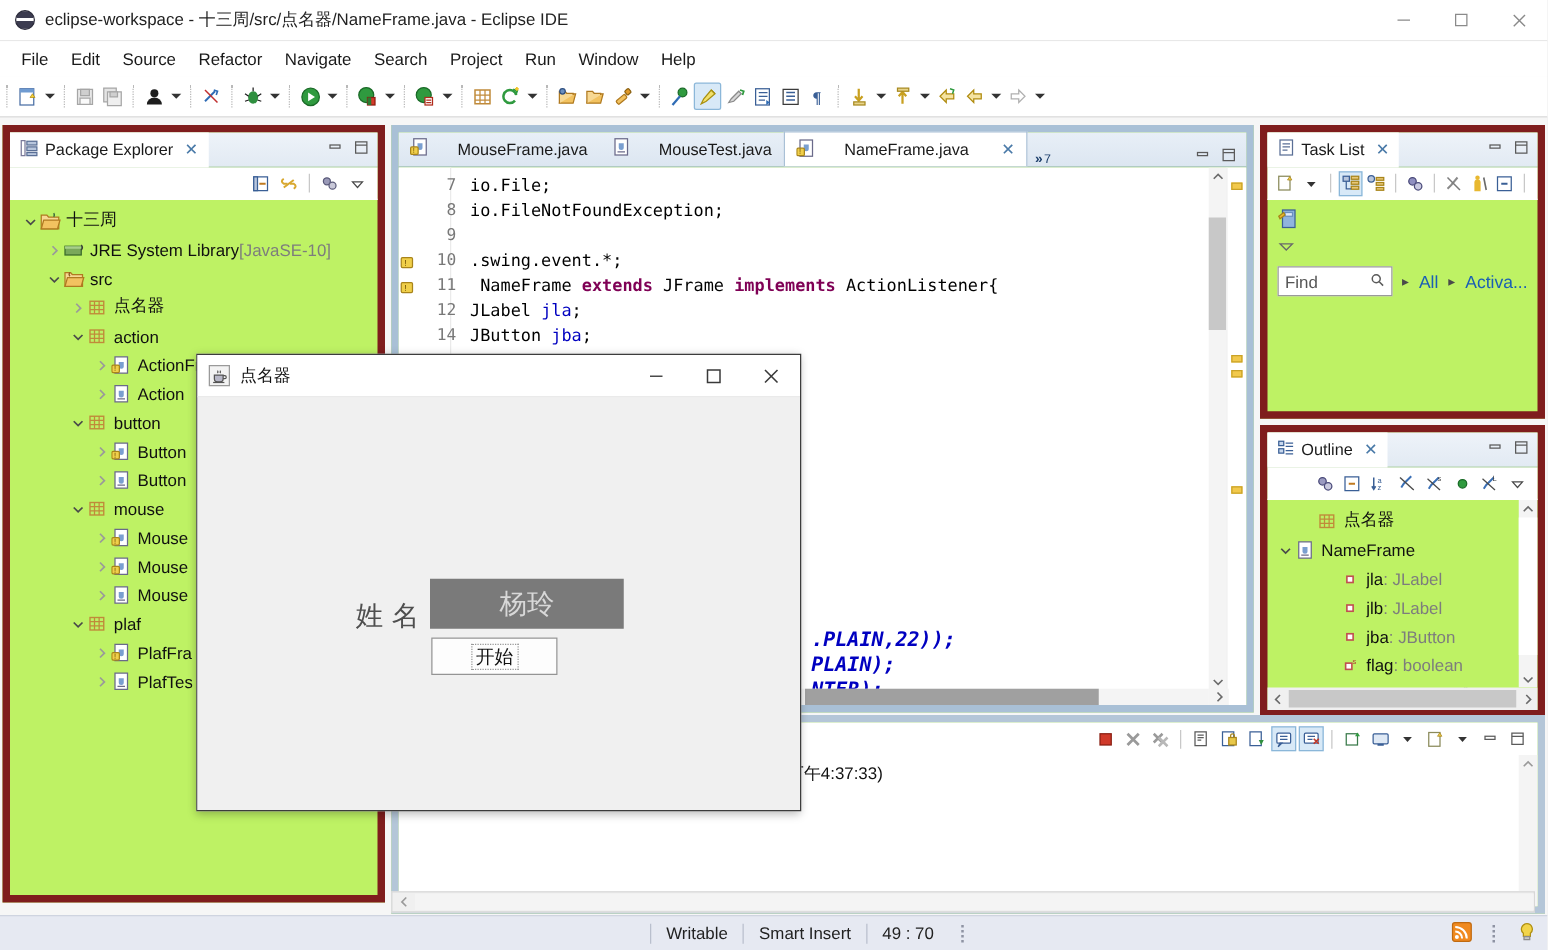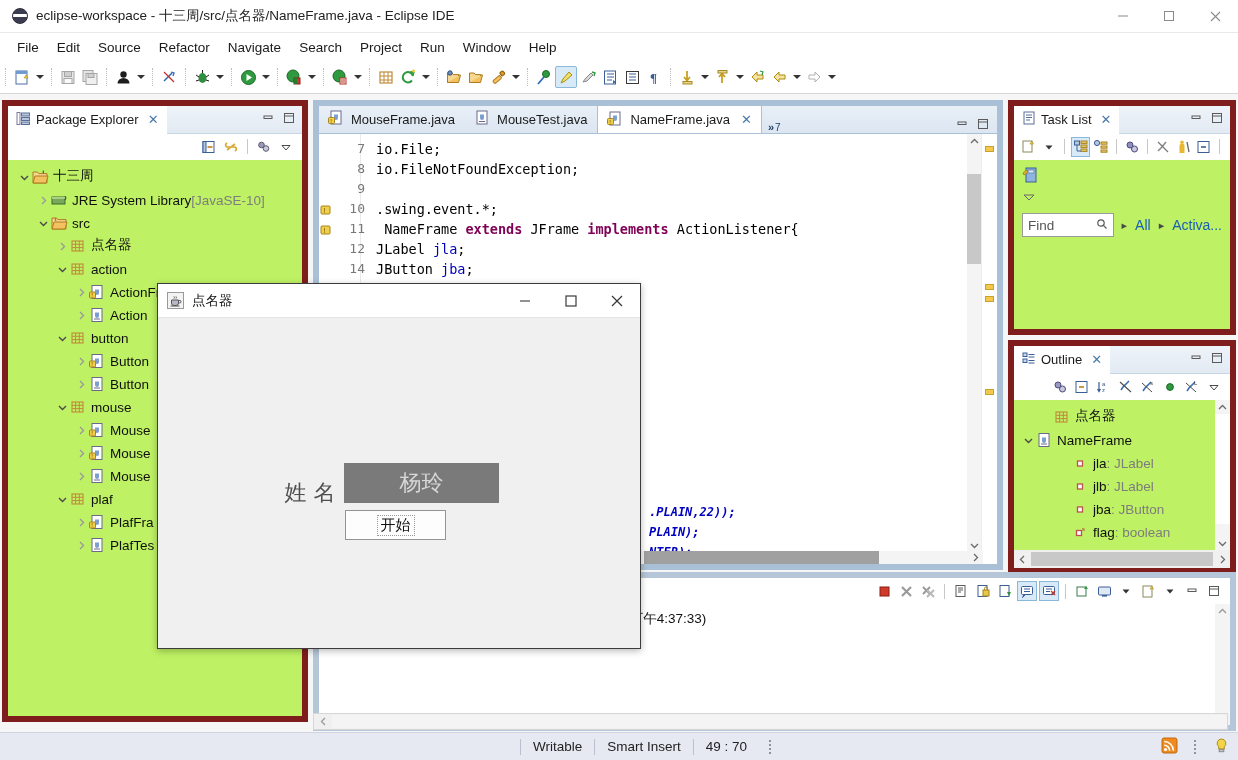--- a/index.html
+++ b/index.html
@@ -123,21 +123,21 @@
   .ticon { width: 17px; height: 16px; flex:none; margin-right: 4px; display:flex; align-items:center; justify-content:center;}
   .tlabel { overflow: hidden; }
   .tdim { color: #7d7d7d; }
 
   
   .editor-tabbar {
     height: 28px; background: linear-gradient(#e8eff7,#dce6f1);
     display: flex; align-items: flex-end; border-bottom: 1px solid #a9c0d6;
   }
   .etab {
-    height: 28px; display: flex; align-items: center; gap: 7px; padding: 0 9px;
+    height: 28px; display: flex; align-items: center; gap: 22px; padding: 0 9px;
     font-size: 13px; color: #1a1a1a; border-right: 1px solid transparent;
   }
   .etab.active { background: #fff; border-top: 1px solid #a9c0d6; border-left:1px solid #a9c0d6; border-right:1px solid #a9c0d6; }
   .etab .vt-close { color:#4a7aa8; }
   .echev { font-size: 12px; color:#1d3f6b; padding: 0 6px; display:flex; align-items:center; gap:1px; }
 
   .code-area {
     position: absolute; left: 0; right: 0; top: 28px; bottom: 0;
     background: #fff; overflow: hidden;
   }
@@ -877,21 +877,21 @@
                 <text x="3.4" y="10" font-size="7" fill="#6a4a00" font-family="Liberation Sans, sans-serif">!</text>
               </svg></span><span class="lnum">10</span><span class="ctext">.swing.event.*;</span></div>
           <div class="cline"><span class="lmark"><svg width="13" height="13" viewBox="0 0 13 13">
                 <rect x="1" y="3" width="9" height="8" rx="1" fill="#f0cf4a" stroke="#a8841a"></rect>
                 <text x="3.4" y="10" font-size="7" fill="#6a4a00" font-family="Liberation Sans, sans-serif">!</text>
               </svg></span><span class="lnum">11</span><span class="ctext"> NameFrame <span class="kw">extends</span> JFrame <span class="kw">implements</span> ActionListener{</span></div>
           <div class="cline"><span class="lmark"></span><span class="lnum">12</span><span class="ctext">JLabel <span class="fld">jla</span>;</span></div>
           <div class="cline"><span class="lmark"></span><span class="lnum">14</span><span class="ctext">JButton <span class="fld">jba</span>;</span></div>
         </div>
 
-      <div style="position:absolute; left:330px; top:368px; font-family:'DejaVu Sans Mono', monospace; font-size:12px; line-height:20px;">
+      <div style="position:absolute; left:330px; top:368px; font-family:'DejaVu Sans Mono', monospace; font-size:16px; line-height:20px;">
         <div class="cline"><span class="ital">.PLAIN,22));</span></div>
         <div class="cline"><span class="ital">PLAIN);</span></div>
         <div class="cline"><span class="ital">NTER);</span></div>
       </div>
 
       <div class="vscroll">
         <div style="position:absolute;top:0;left:0;width:14px;height:14px;display:flex;align-items:center;justify-content:center;">
           <svg width="9" height="9" viewBox="0 0 9 9">
               <path d="M1 6 L4.5 2.5 L8 6" fill="none" stroke="#6a6a6a" stroke-width="1.3"></path>
             </svg>

